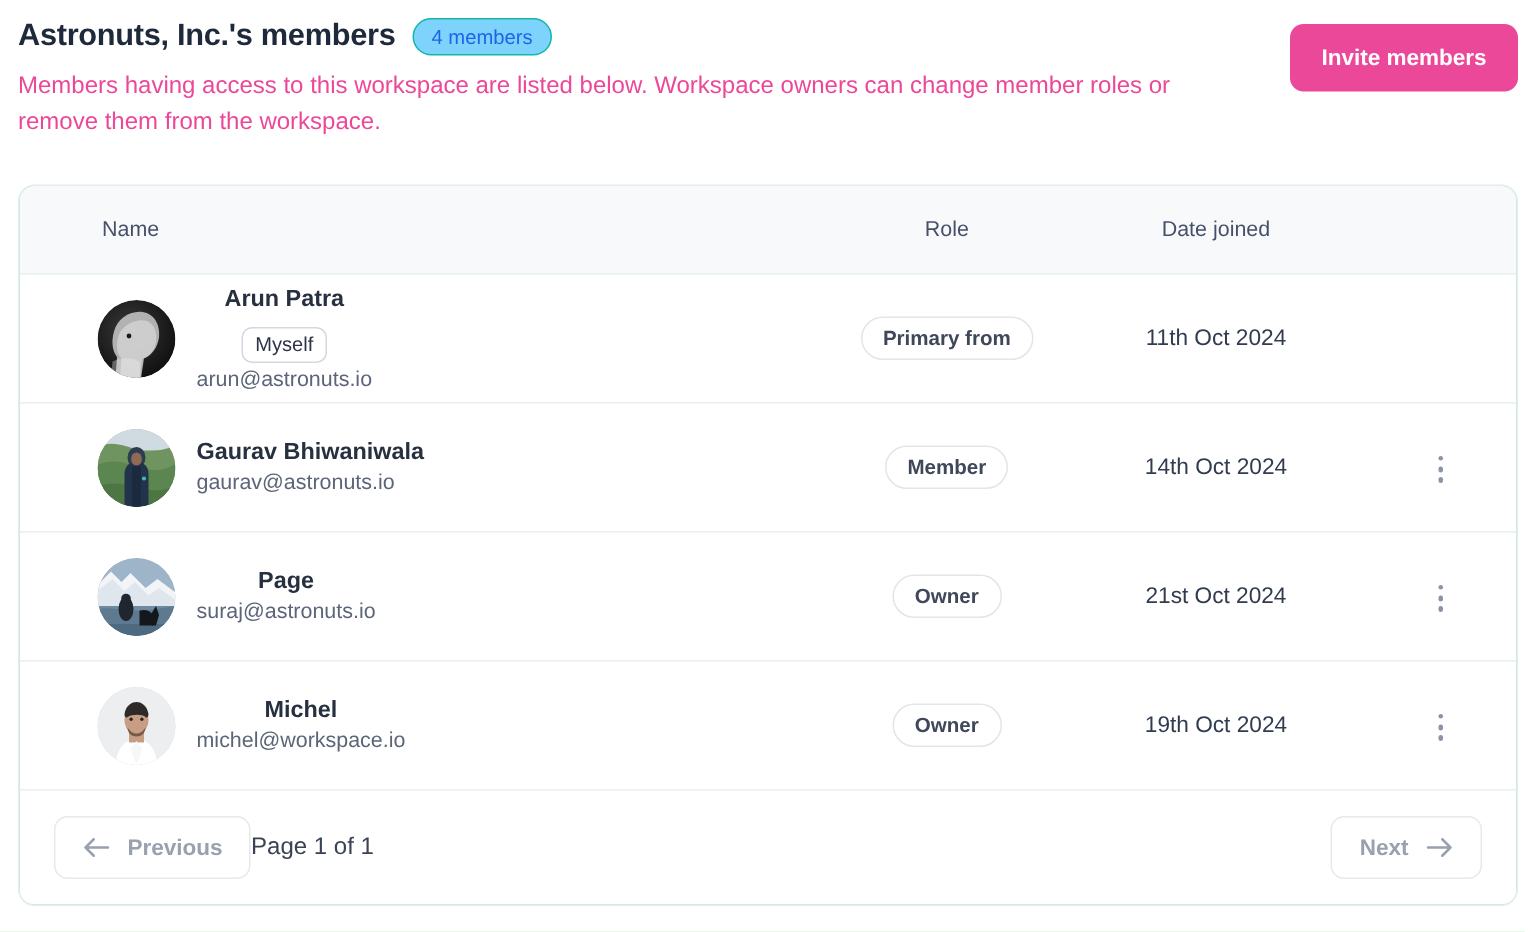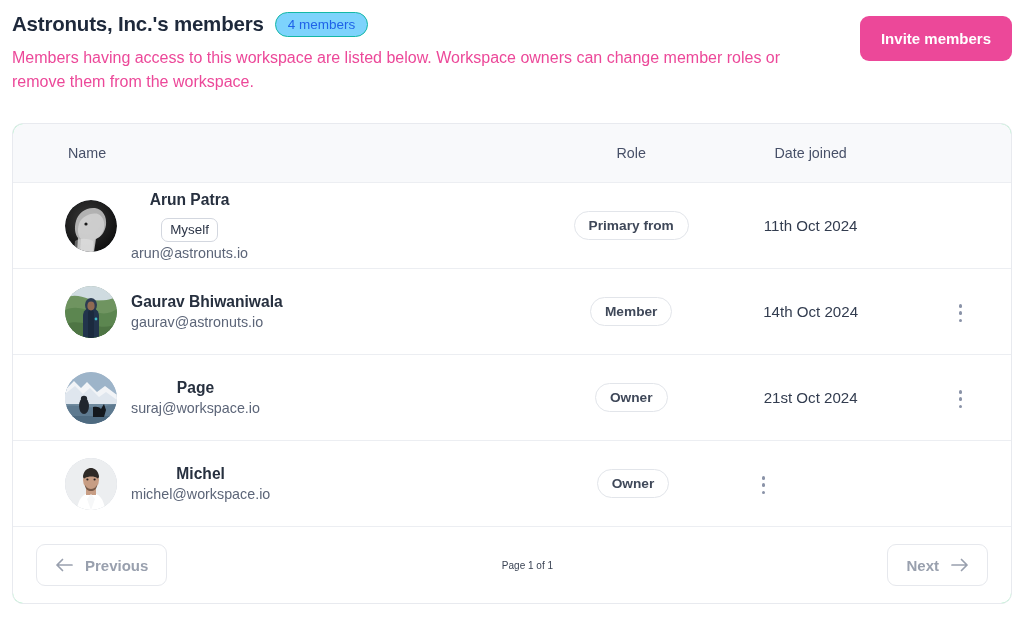--- a/index.html
+++ b/index.html
@@ -223,22 +223,21 @@
     font-family: inherit;
     font-size: 15px;
     font-weight: bold;
     color: #99a0ae;
     cursor: default;
     text-align: center;
   }
   .pg-btn svg { display: block; }
   .pg-info {
     flex: 1;
-    text-align: center;
-    font-size: 10px;
+    font-size: 16px;
     color: #3a4354;
   }
 </style>
 </head>
 <body>
 
 <div class="page">
 
   <div class="header-row">
     <div class="title-block">
@@ -361,21 +360,21 @@
               <circle cx="19" cy="27" r="3.2" fill="#20262e"></circle>
               <path d="M28 35c4-1 7 0 9 3 1 2 1 5 0 7h-9z" fill="#14181d"></path>
               <path d="M36 37l3-5 2 6-2 7h-3z" fill="#14181d"></path>
             </g>
           </svg>
         </div>
         <div class="name-text">
           <div class="name-line">
             <span class="member-name">Page</span>
           </div>
-          <div class="member-email">suraj@workspace.io</div>
+          <div class="member-email">suraj@astronuts.io</div>
         </div>
       </div>
       <div class="col-role">
         <span class="role-pill">Owner</span>
       </div>
       <div class="col-date date-text">21st Oct 2024</div>
       <div class="col-action">
         <button class="kebab">
           <span></span>
           <span></span>
@@ -409,20 +408,21 @@
         <div class="name-text">
           <div class="name-line">
             <span class="member-name">Michel</span>
           </div>
           <div class="member-email">michel@workspace.io</div>
         </div>
       </div>
       <div class="col-role">
         <span class="role-pill">Owner</span>
       </div>
+      <div class="col-date date-text">19th Oct 2024</div>
       <div class="col-action">
         <button class="kebab">
           <span></span>
           <span></span>
           <span></span>
         </button>
       </div>
     </div>
 
     <div class="tfoot">

